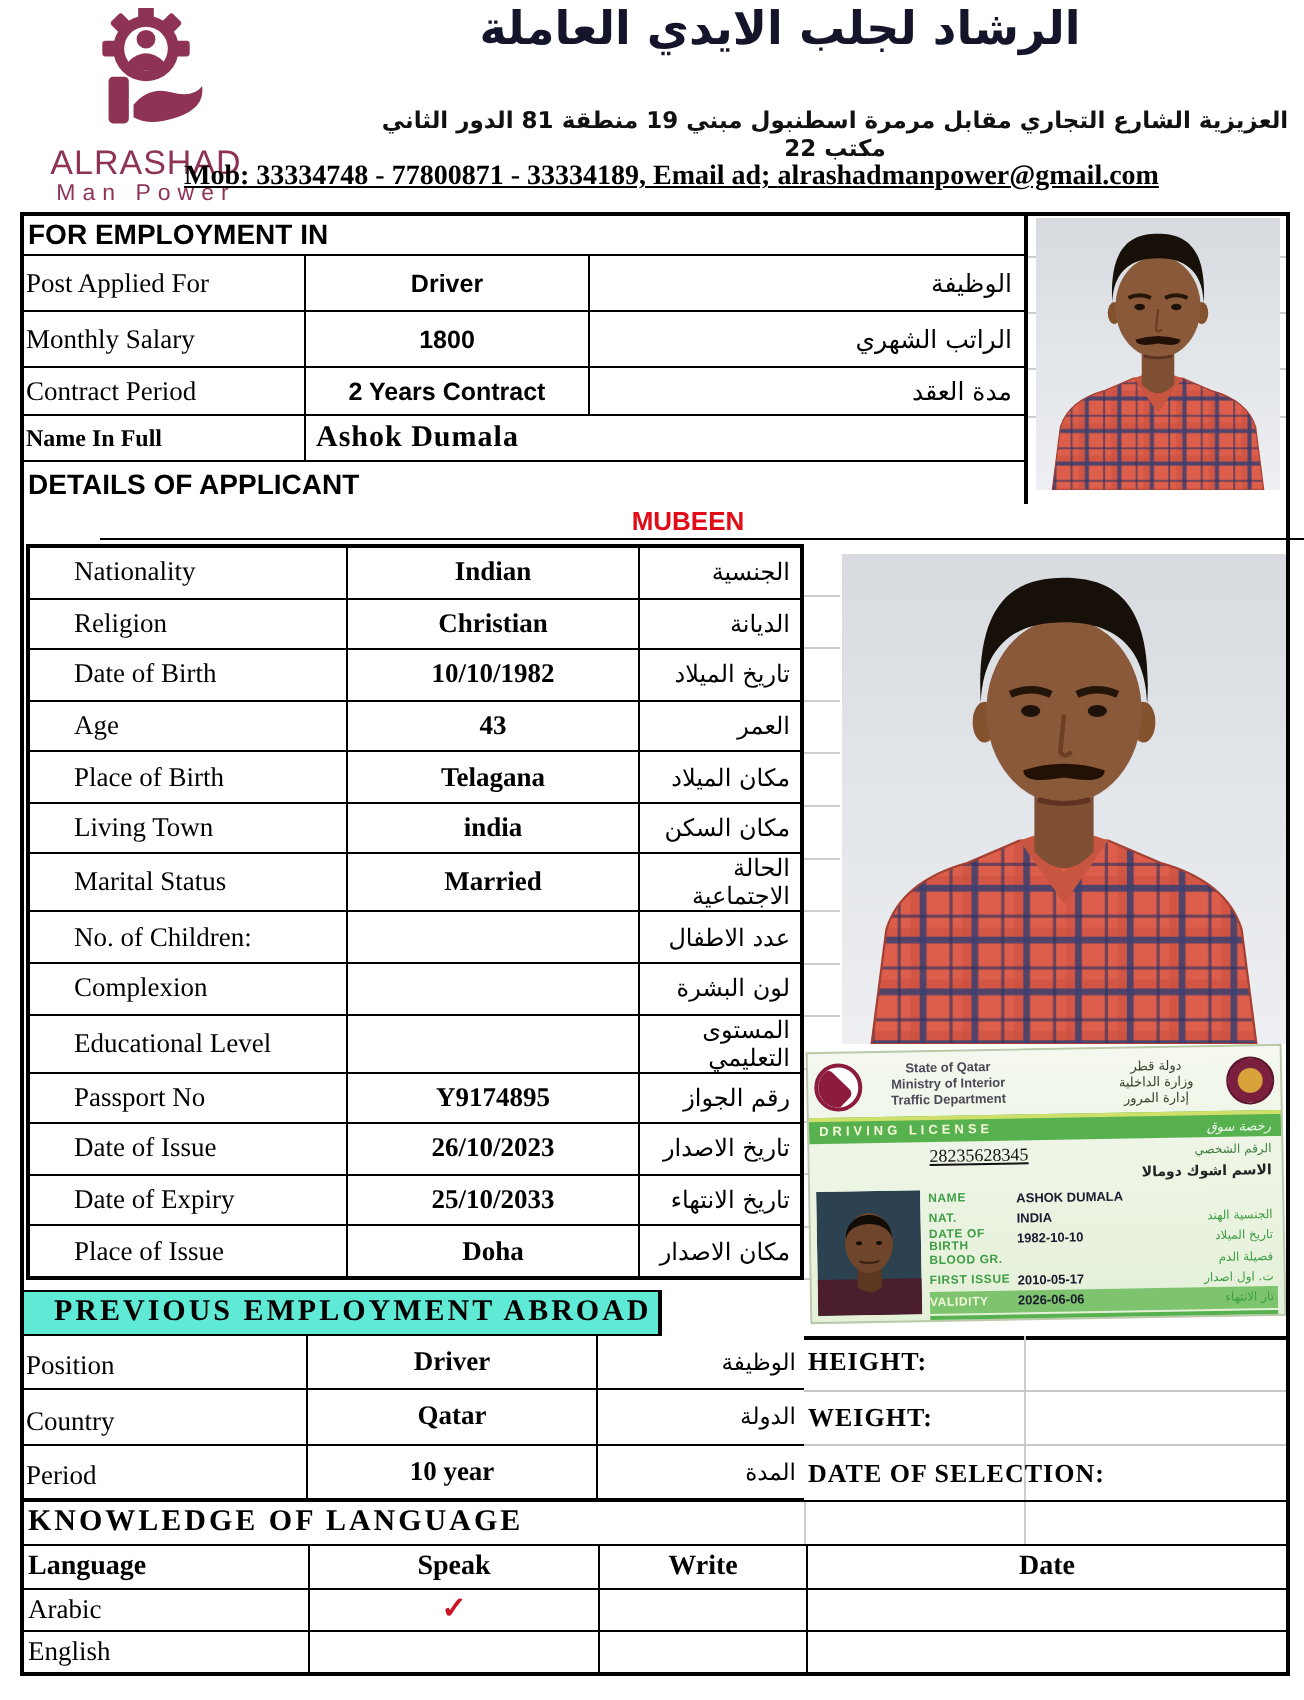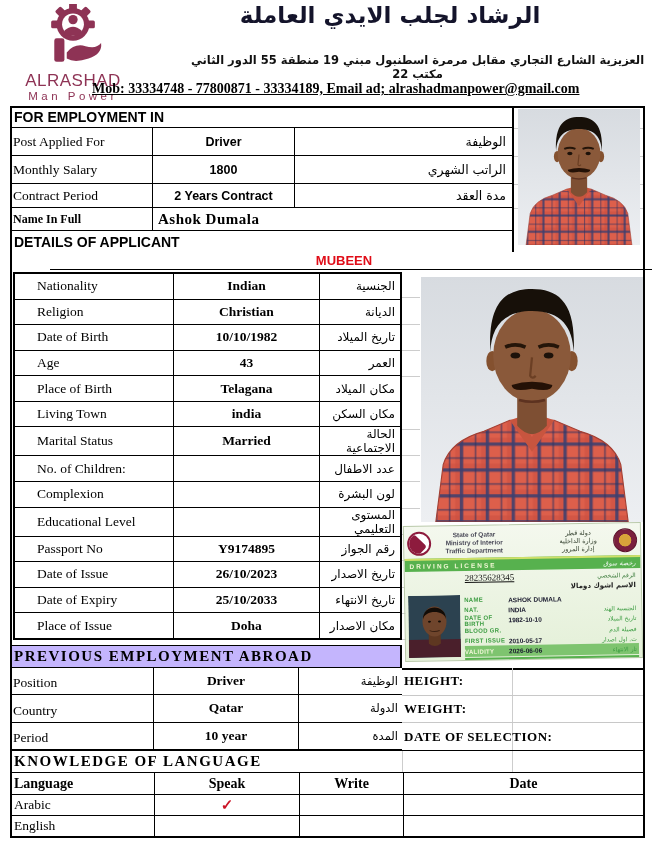--- a/index.html
+++ b/index.html
@@ -81,23 +81,23 @@
   .lic-photo svg{display:block;width:100%;height:100%;}
   .lic-fields{flex:1;padding-left:4px;display:flex;flex-direction:column;}
   .lf{display:flex;align-items:center;height:10.3px;font-size:6px;}
   .lf .k{color:#3f9e44;font-weight:bold;width:44px;letter-spacing:.3px;}
   .lf .v{color:#1a1a2e;font-weight:bold;font-size:6.5px;}
   .lf .a{margin-left:auto;color:#3f9e44;padding-right:2px;}
   .lf.hi{background:#7ec46f;}
   .lf.hi .k{color:#f0f7d8;}
   .lic-foot{height:3px;background:#57b14e;margin-top:1px;}
   
-  .pehead{left:10px;top:645px;width:392px;height:23px;border-top:1.5px solid #000;border-bottom:1.5px solid #000;
+  .pehead{left:10px;top:645px;width:321px;height:23px;border-top:1.5px solid #000;border-bottom:1.5px solid #000;
           border-right:2px solid #000;box-sizing:border-box;font-weight:bold;font-size:15px;letter-spacing:1.5px;
-          padding-left:4px;line-height:21px;z-index:5;background:#c4b5fd;}
+          padding-left:17px;line-height:21px;z-index:5;background:#5eead4;}
   .ptable{left:10px;top:668px;width:392px;height:82px;display:flex;flex-direction:column;z-index:2;}
   .prow{flex:1;display:flex;border-bottom:1.5px solid #000;align-items:center;box-sizing:border-box;}
   .pc1{width:140px;align-self:stretch;display:flex;align-items:flex-end;padding-bottom:3px;
        border-right:1.5px solid #000;padding-left:3px;font-size:13.5px;}
   .pc2{width:144px;align-self:stretch;display:flex;align-items:center;justify-content:center;
        border-right:1.5px solid #000;font-weight:bold;font-size:13.5px;}
   .pc3{flex:1;text-align:right;padding-right:4px;font-size:11.5px;}
   .pside{left:402px;top:668px;width:241px;height:82px;display:flex;flex-direction:column;z-index:2;}
   .psrow{flex:1;display:flex;align-items:center;border-bottom:1px solid #c8c8c8;box-sizing:border-box;
          font-weight:bold;font-size:13px;letter-spacing:.5px;padding-left:2px;}
@@ -137,21 +137,21 @@
         <circle cx="50" cy="20" r="6"></circle>
         <path d="M39,34 Q50,24 61,34 L61,40 L39,40 Z"></path>
         <rect x="26" y="44" width="13" height="30" rx="3"></rect>
         <path d="M42,62 Q52,50 66,54 Q80,58 86,50 Q88,64 70,70 Q52,76 42,70 Z"></path>
       </g>
     </svg>
     <div class="logo-name">ALRASHAD</div>
     <div class="logo-sub">Man Power</div>
   </div>
   <div class="abs title-ar ar">الرشاد لجلب الايدي العاملة</div>
-  <div class="abs addr-ar ar">العزيزية الشارع التجاري مقابل مرمرة اسطنبول مبني 19 منطقة 55 الدور الثاني مكتب 22</div>
+  <div class="abs addr-ar ar">العزيزية الشارع التجاري مقابل مرمرة اسطنبول مبني 19 منطقة 81 الدور الثاني مكتب 22</div>
   <div class="abs contact"><span>Mob: 33334748 - 77800871 - 33334189, Email ad; </span><span>alrashadmanpower@gmail.com</span></div>
 
   <div class="abs etable">
     <div class="erow ehead">FOR EMPLOYMENT IN</div>
     <div class="erow er">
       <div class="ec1">Post Applied For</div>
       <div class="ec2">Driver</div>
       <div class="ec3 ar">الوظيفة</div>
     </div>
     <div class="erow er">

